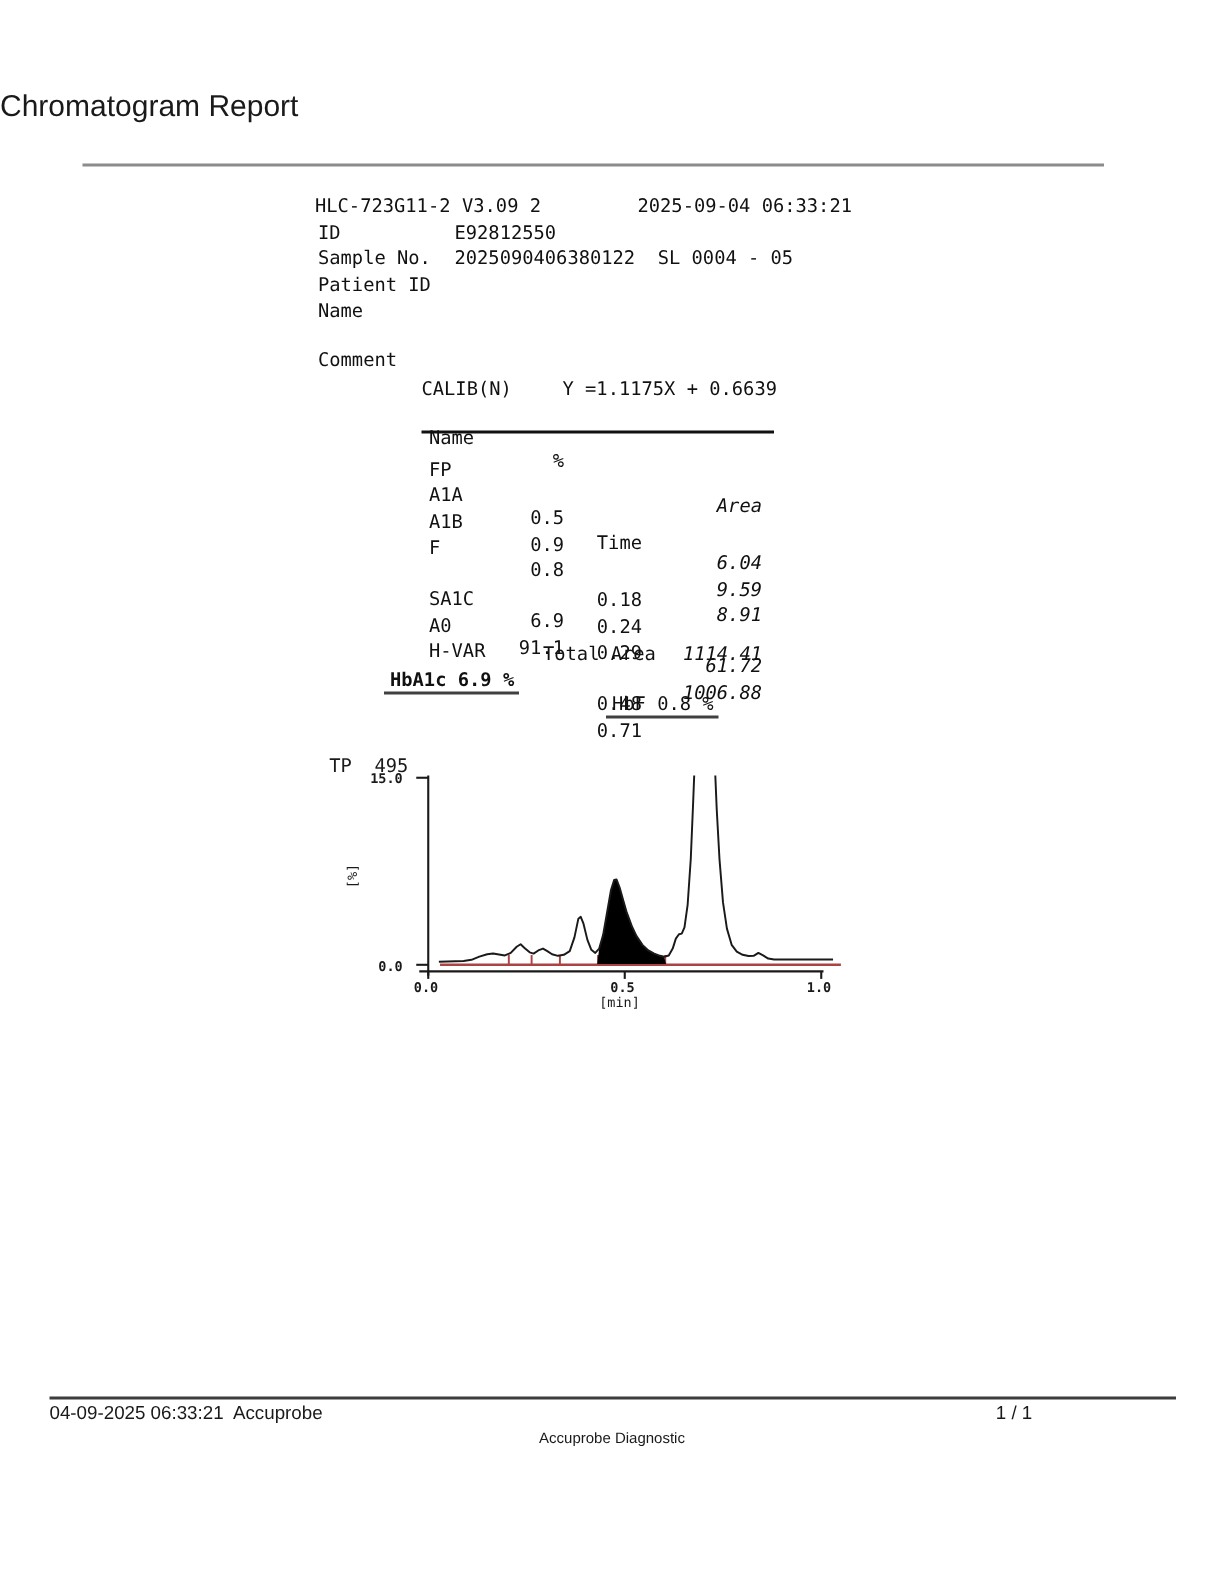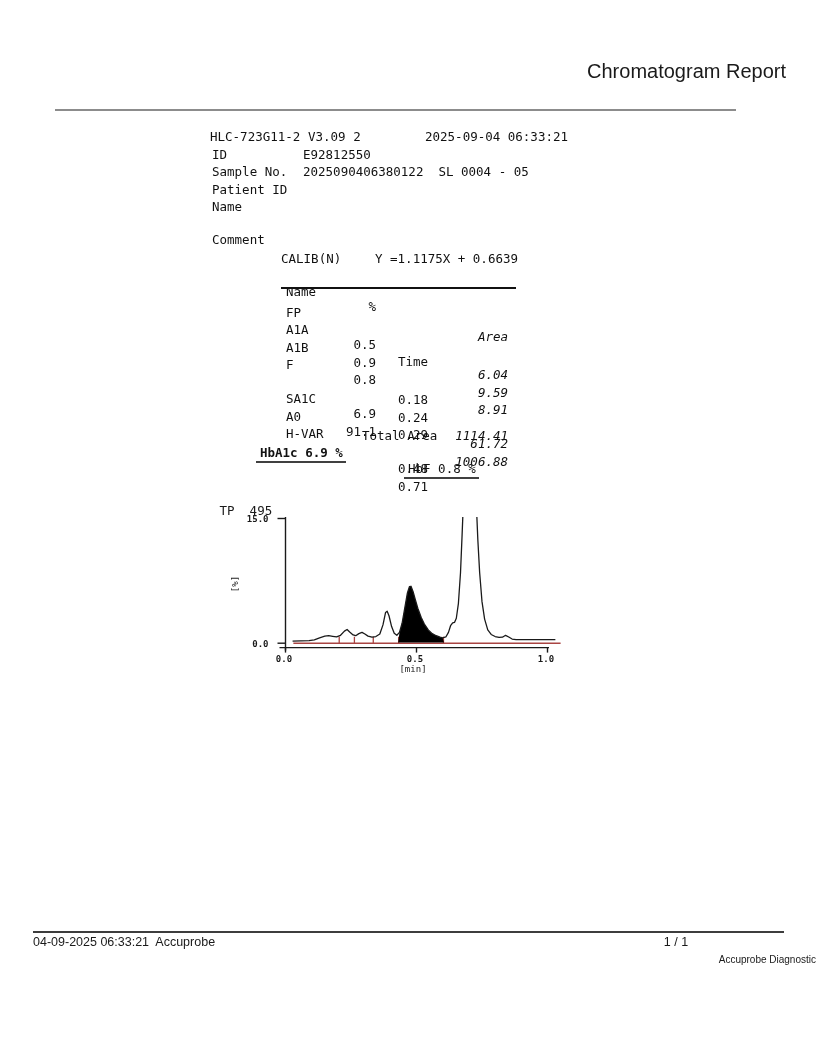--- a/index.html
+++ b/index.html
@@ -1,35 +1,35 @@
 <!DOCTYPE html>
 <html><head>
 <meta charset="utf-8">
 <style>
   html,body{margin:0;padding:0;background:#ffffff;}
   .page{position:relative;width:816px;height:1056px;background:#ffffff;overflow:hidden;
         font-family:"Liberation Sans",sans-serif;color:#1a1a1a;}
   .abs{position:absolute;}
   .mono{position:absolute;font-family:"DejaVu Sans Mono",monospace;font-size:12.5px;
         color:#111;white-space:pre;line-height:15px;}
-  .page-title{position:absolute;top:60px;left:0;width:786px;text-align:right;
+  .page-title{position:absolute;top:60px;left:0;width:786px;text-align:left;
         font-size:20px;font-weight:400;color:#1a1a1a;}
   .title-rule{position:absolute;top:109px;left:55px;width:681px;height:2px;background:#8c8c8c;}
   .trow{position:absolute;left:0;width:816px;height:17px;}
   .tname{position:absolute;left:286px;}
   .tpct{position:absolute;left:296px;width:80px;text-align:right;}
   .ttime{position:absolute;left:338px;width:90px;text-align:right;margin-top:40px;}
   .tarea{position:absolute;left:398px;width:110px;text-align:right;font-style:italic;}
   .thead-rule{position:absolute;top:287px;left:281px;width:235px;height:2px;background:#111;}
   .result{border-bottom:2px solid #404040;padding:0 3px 1px 4px;}
   .bold{font-weight:700;}
   .footer-rule{position:absolute;top:931px;left:33px;width:751px;height:2px;background:#3d3d3d;}
   .footer-left{position:absolute;top:935px;left:33px;font-size:12.5px;white-space:pre;}
   .footer-right{position:absolute;top:935px;left:640px;width:72px;text-align:center;font-size:12.5px;}
-  .footer-center{position:absolute;top:954px;left:0;width:816px;text-align:right;font-size:10px;}
+  .footer-center{position:absolute;top:954px;left:0;width:816px;text-align:center;font-size:10px;}
   svg text{font-family:"DejaVu Sans Mono",monospace;fill:#1a1a1a;}
 </style>
 </head>
 <body>
 
 <div class="page">
 
   <div class="page-title">Chromatogram Report</div>
   <div class="title-rule"></div>
 

